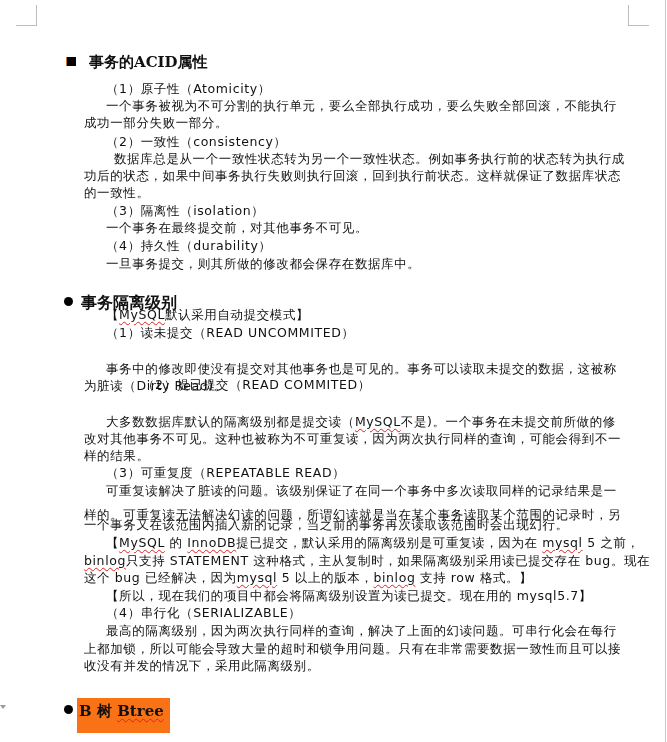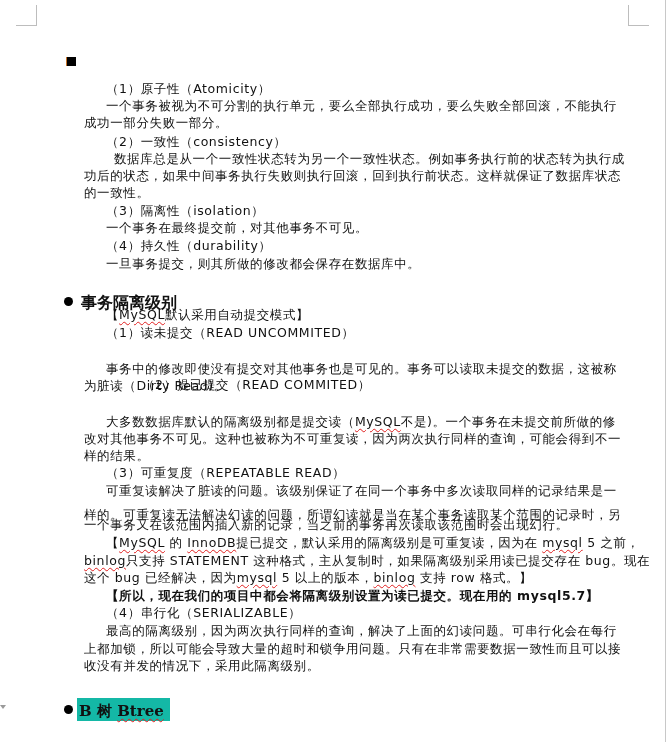--- a/index.html
+++ b/index.html
@@ -32,35 +32,35 @@
   }
   .h1 .txt { margin-left:13px; }
   .sq-bullet { display:inline-block; width:9px; height:9px; background:#000; vertical-align:1px; border-left:1px solid #c8742a; }
   .h2 {
     position:absolute; left:64px; font-size:16px; font-weight:bold; line-height:20px; white-space:nowrap;
     font-family:"DejaVu Sans", sans-serif;
   }
   .dot-bullet { display:inline-block; width:9px; height:9px; border-radius:50%; background:#000; vertical-align:2px; margin-right:8px; }
   .h3 { position:absolute; left:64px; top:698px; white-space:nowrap; }
   .h3 .hl {
-    display:inline-block; background:#14b8a6; padding:3px 6px 0 2px;
+    display:inline-block; background:#f97316; padding:3px 6px 12px 2px;
     font-family:"DejaVu Serif", "Liberation Serif", serif; font-weight:bold; font-size:15px; line-height:20px;
   }
   .spell { text-decoration:underline wavy #e02020; text-decoration-thickness:1px; text-underline-offset:2px; }
 </style>
 </head>
 <body>
 
 <div class="page-edge"></div>
 <div class="corner tl"></div>
 <div class="corner tr"></div>
 <div class="edge-marker"></div>
 
 <div class="h1" style="top:52px;">
-  <span class="sq-bullet"></span>
+  <span class="sq-bullet"></span><span class="txt">事务的ACID属性</span>
 </div>
 
 <div class="line indent2" style="top:80px;">（1）原子性（Atomicity）</div>
 <div class="line indent1" style="top:97px; left:106px;">一个事务被视为不可分割的执行单元，要么全部执行成功，要么失败全部回滚，不能执行</div>
 <div class="line cont" style="top:114px;">成功一部分失败一部分。</div>
 
 <div class="line indent2" style="top:133px;">（2）一致性（consistency）</div>
 <div class="line" style="top:150px; left:106px;margin-left:8px;">数据库总是从一个一致性状态转为另一个一致性状态。例如事务执行前的状态转为执行成</div>
 <div class="line cont" style="top:167px;">功后的状态，如果中间事务执行失败则执行回滚，回到执行前状态。这样就保证了数据库状态</div>
 <div class="line cont" style="top:184px;">的一致性。</div>
@@ -98,21 +98,21 @@
 <div class="line" style="top:534px; left:106px;">
   <span>【</span><span class="spell">MySQL</span> <span>的</span> <span class="spell">InnoDB</span><span>提已提交，默认采用的隔离级别是可重复读，因为在</span> <span class="spell">mysql</span> <span>5 之前，</span>
 </div>
 <div class="line cont" style="top:552px;">
   <span class="spell">binlog</span><span>只支持 STATEMENT 这种格式，主从复制时，如果隔离级别采用读已提交存在 bug。现在</span>
 </div>
 <div class="line cont" style="top:569px;">
   <span>这个 bug 已经解决，因为</span><span class="spell">mysql</span> <span>5 以上的版本，</span><span class="spell">binlog</span> <span>支持 row 格式。】</span>
 </div>
 
-<div class="line" style="top:587px; left:106px;font-weight:bold;">【所以，现在我们的项目中都会将隔离级别设置为读已提交。现在用的 mysql5.7】</div>
+<div class="line" style="top:587px; left:106px;">【所以，现在我们的项目中都会将隔离级别设置为读已提交。现在用的 mysql5.7】</div>
 
 <div class="line indent2" style="top:604px;">（4）串行化（SERIALIZABLE）</div>
 <div class="line" style="top:622px; left:106px;">最高的隔离级别，因为两次执行同样的查询，解决了上面的幻读问题。可串行化会在每行</div>
 <div class="line cont" style="top:640px;">上都加锁，所以可能会导致大量的超时和锁争用问题。只有在非常需要数据一致性而且可以接</div>
 <div class="line cont" style="top:657px;">收没有并发的情况下，采用此隔离级别。</div>
 
 <div class="h3">
   <span class="dot-bullet" style="margin-right:4px;"></span><span class="hl"><span>B 树 </span><span class="spell">Btree</span></span>
 </div>
 

